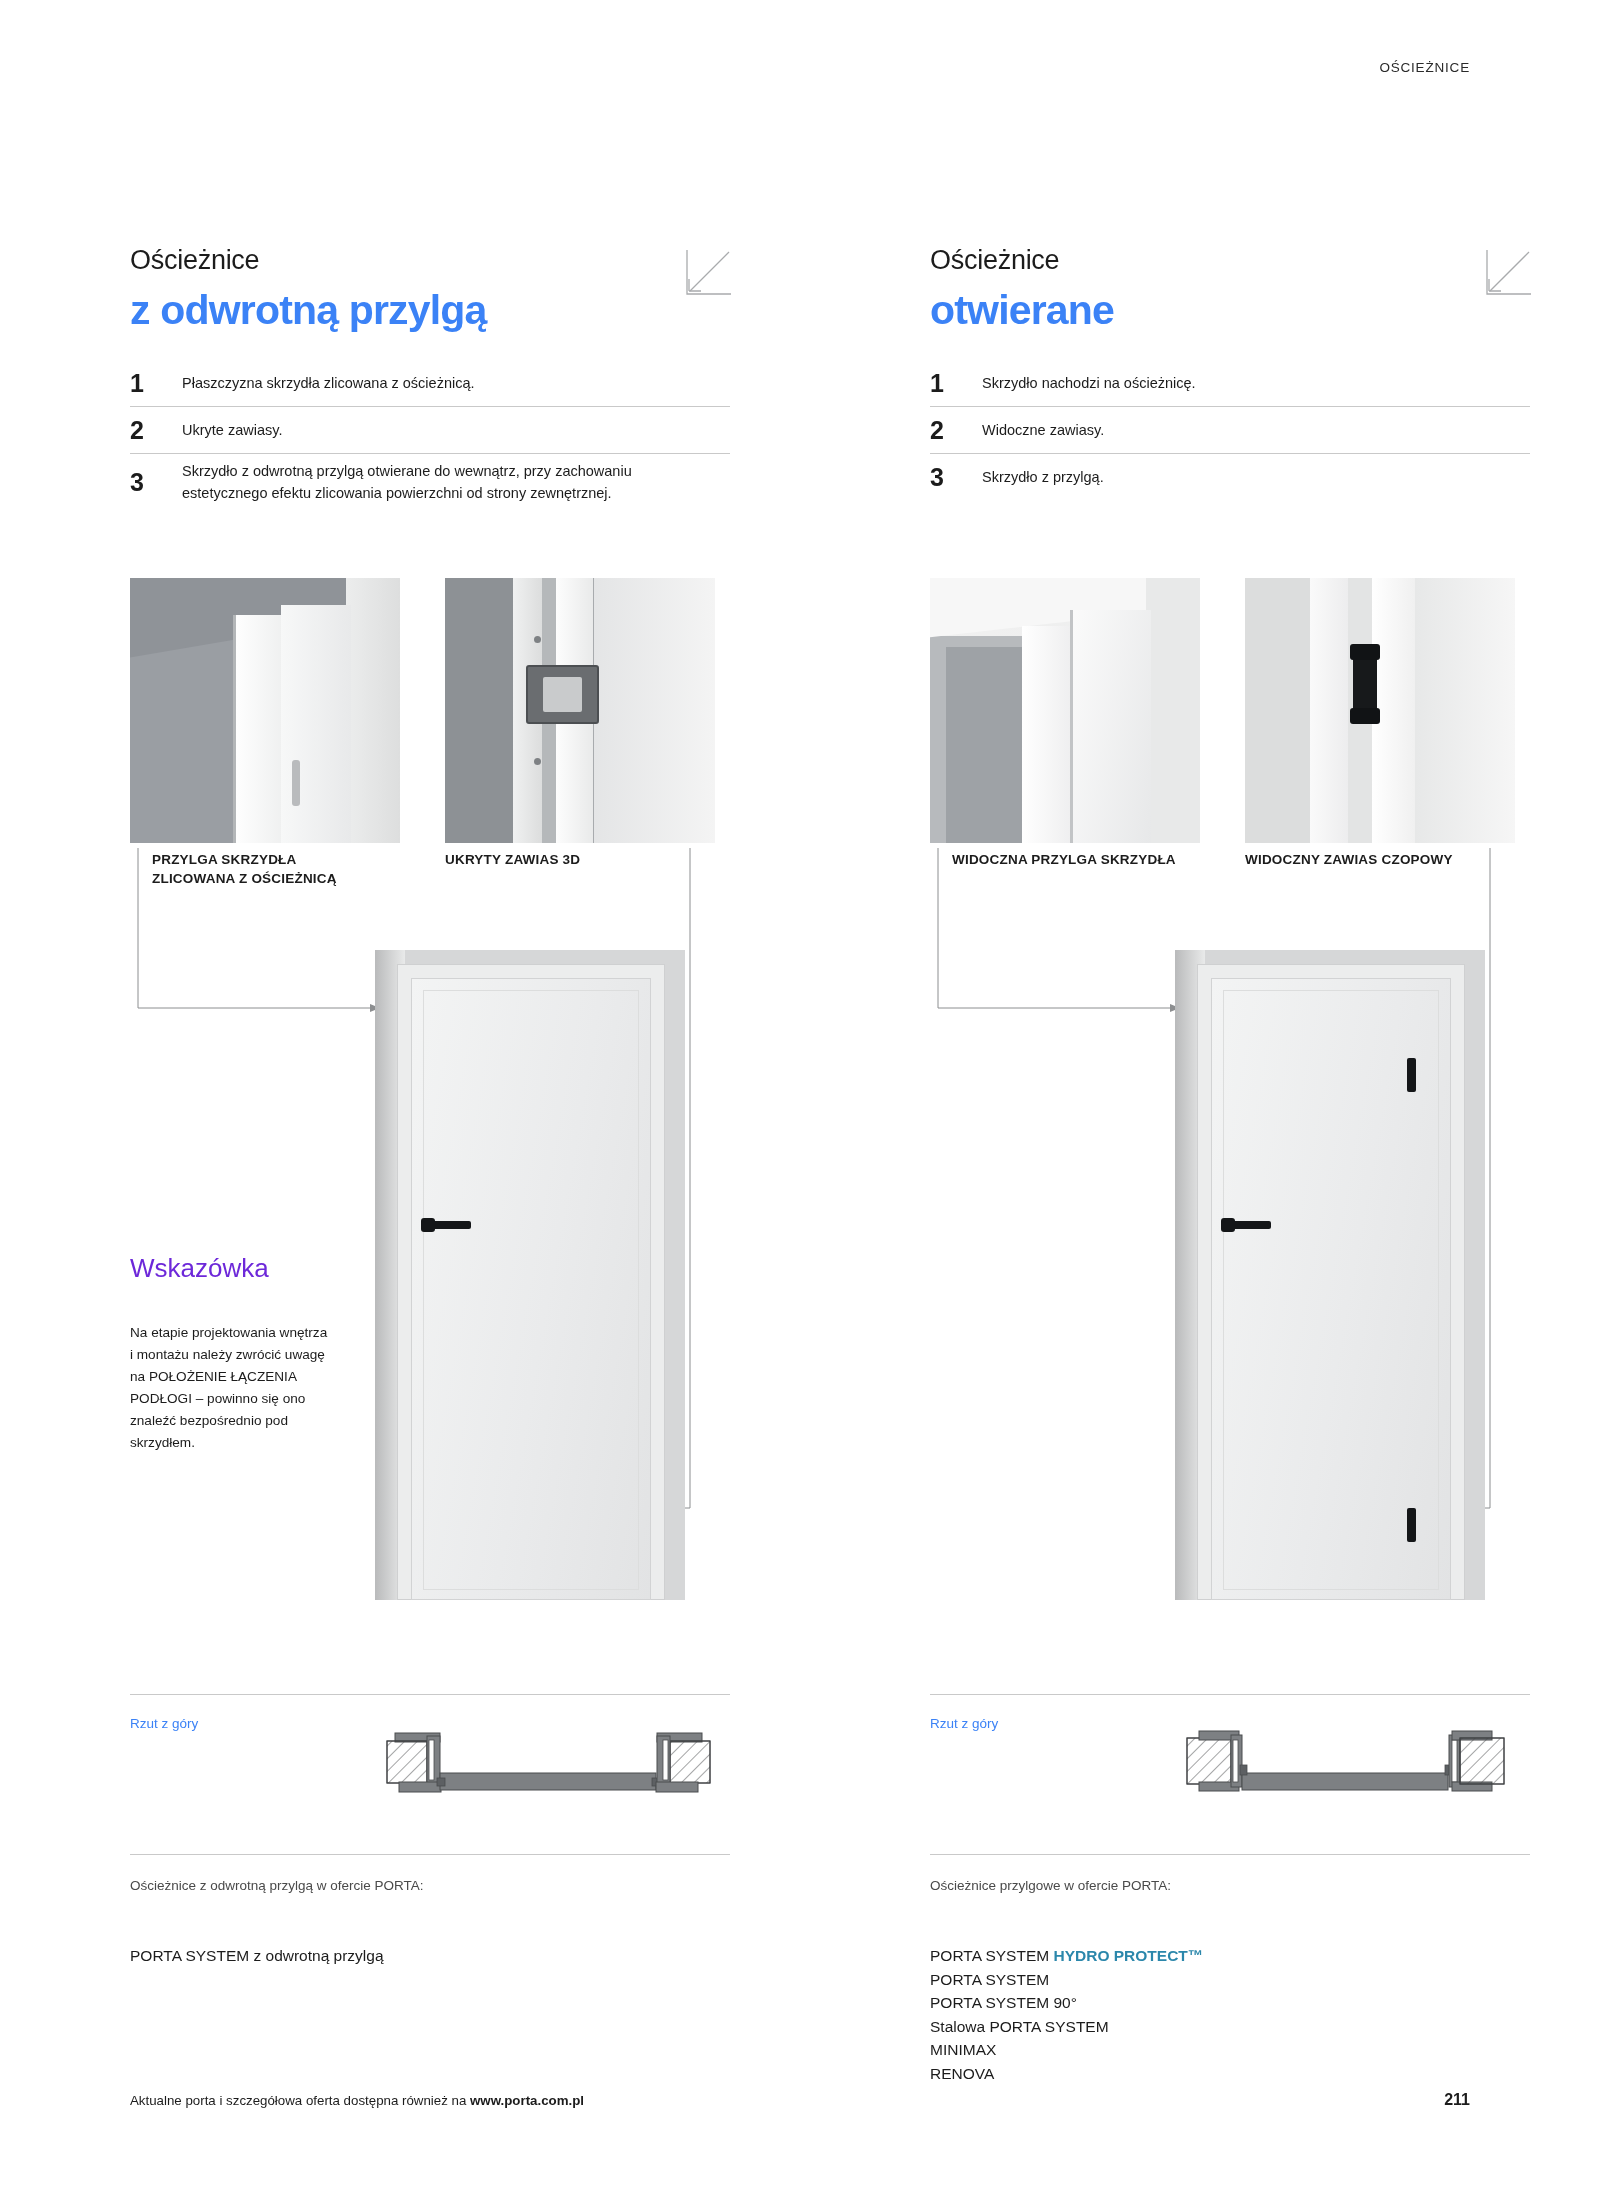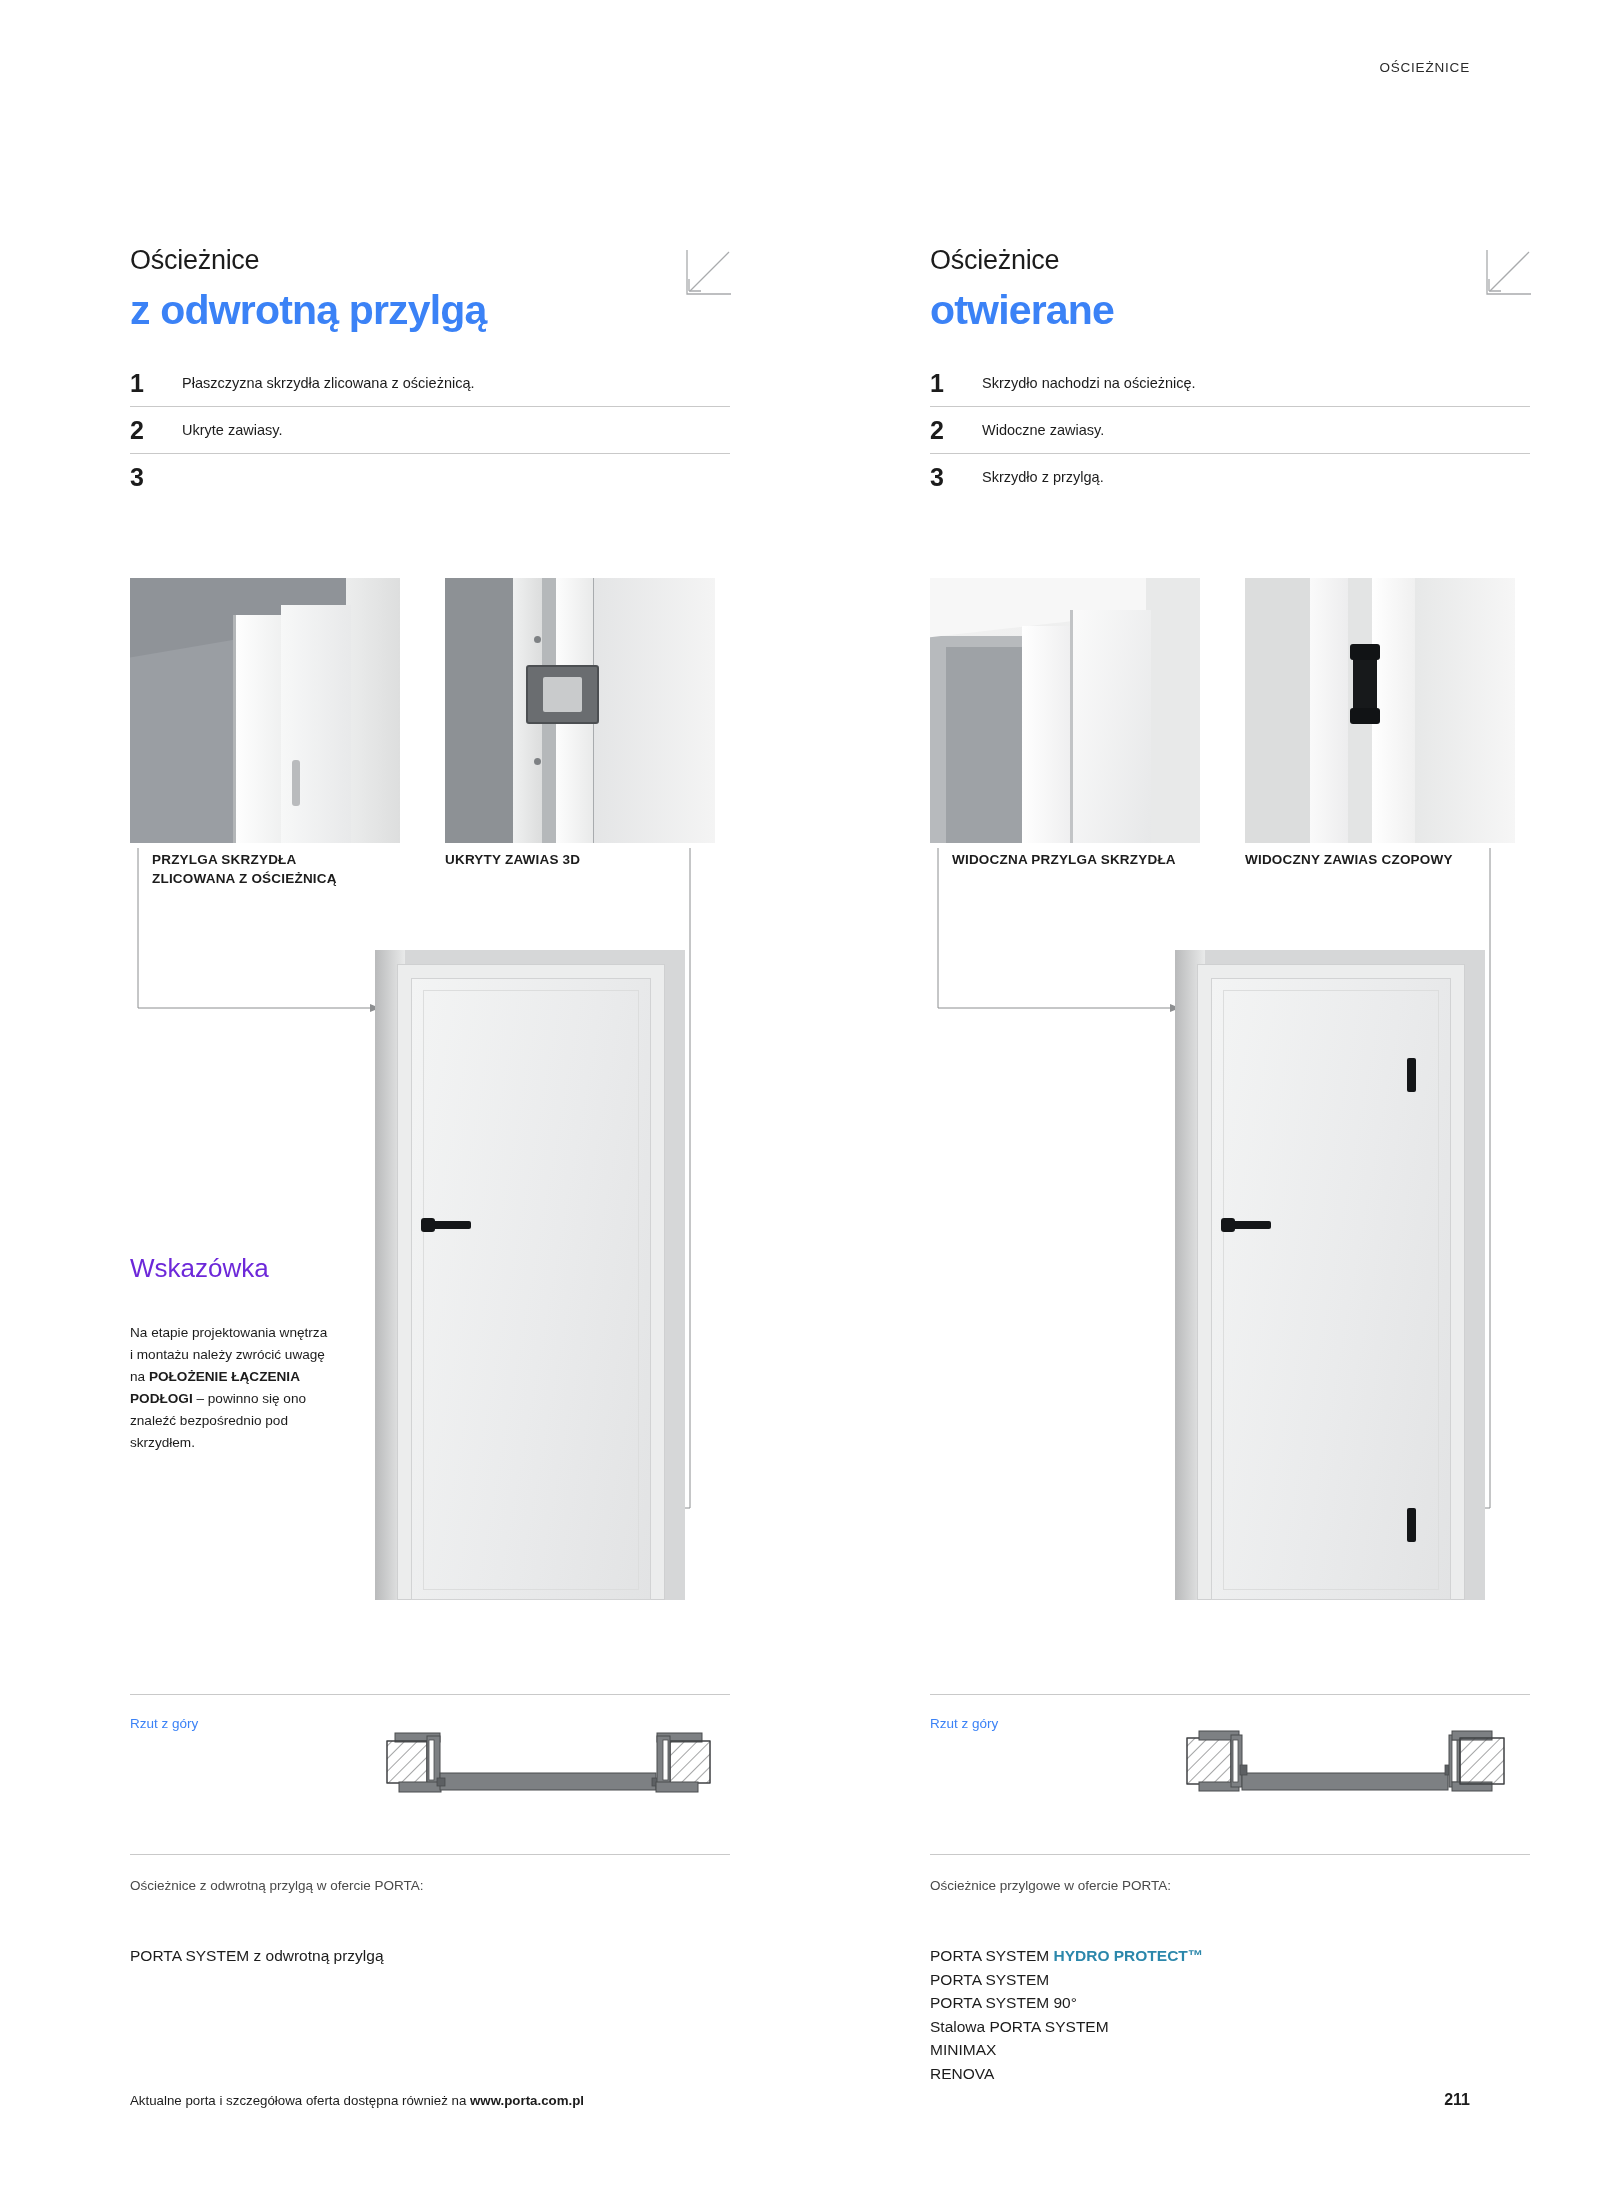--- a/index.html
+++ b/index.html
@@ -200,21 +200,21 @@
     font-weight: 400;
     color:#6d28d9;
   }
   .tip-body {
     position:absolute;
     width: 200px;
     font-size: 13.6px;
     line-height: 1.62;
     color:#1c1c1c;
   }
-  .tip-body b { font-weight: 700; }
+  .tip-body b { font-weight: 400; }
 
   
   .rule { position:absolute; left:0; width:600px; height:1px; background:#c9c9c9; }
   .rzut-label {
     position:absolute;
     font-size: 13.5px;
     color:#3b82f6;
     text-align:right;
   }
   .rzut-svg { position:absolute; }
@@ -276,20 +276,21 @@
       <div class="numrow">
         <div class="num">1</div>
         <div class="numtext">Płaszczyzna skrzydła zlicowana z ościeżnicą.</div>
       </div>
       <div class="numrow">
         <div class="num">2</div>
         <div class="numtext">Ukryte zawiasy.</div>
       </div>
       <div class="numrow" style="align-items:center;">
         <div class="num">3</div>
+        <div class="numtext" style="width:530px;">Skrzydło z odwrotną przylgą otwierane do wewnątrz, przy zachowaniu estetycznego efektu zlicowania powierzchni od strony zewnętrznej.</div>
       </div>
     </div>
 
     <div class="photos" style="top:578px;">
       <div class="photo a">
         <div class="ph-a-bg"></div>
         <div class="ph-a-wallL"></div>
         <div class="ph-a-ceil"></div>
         <div class="ph-a-wallR"></div>
         <div class="ph-a-jamb"></div>

